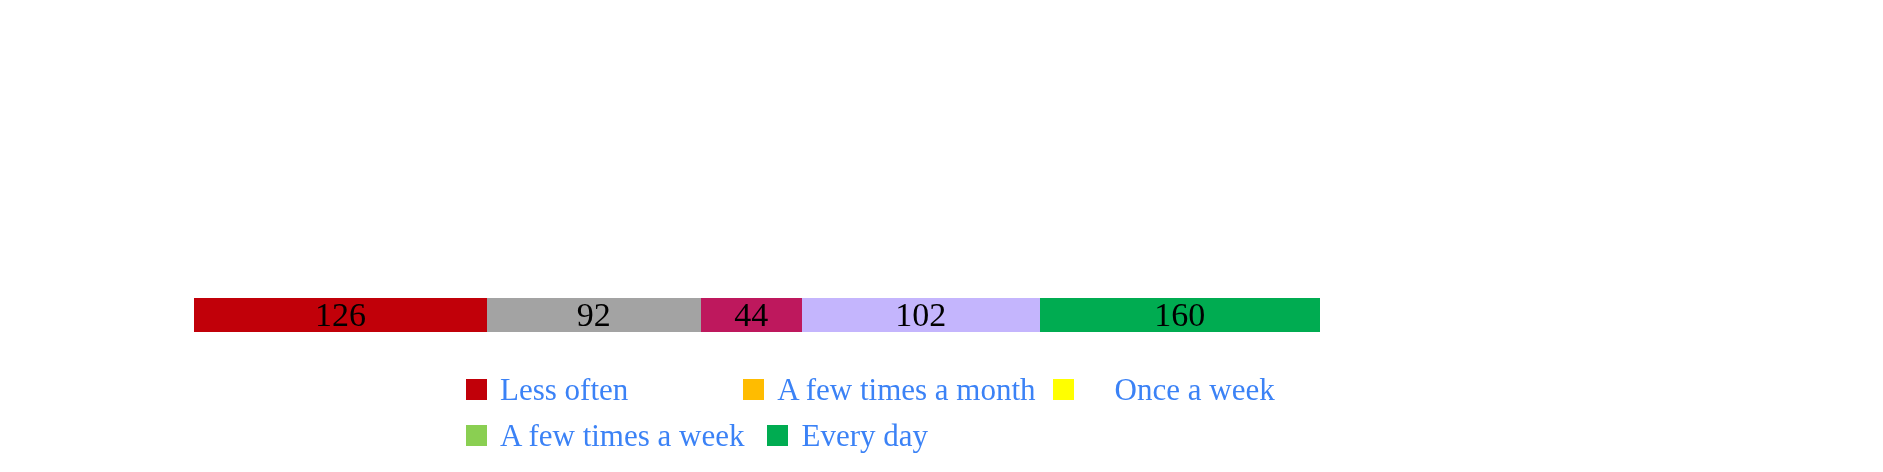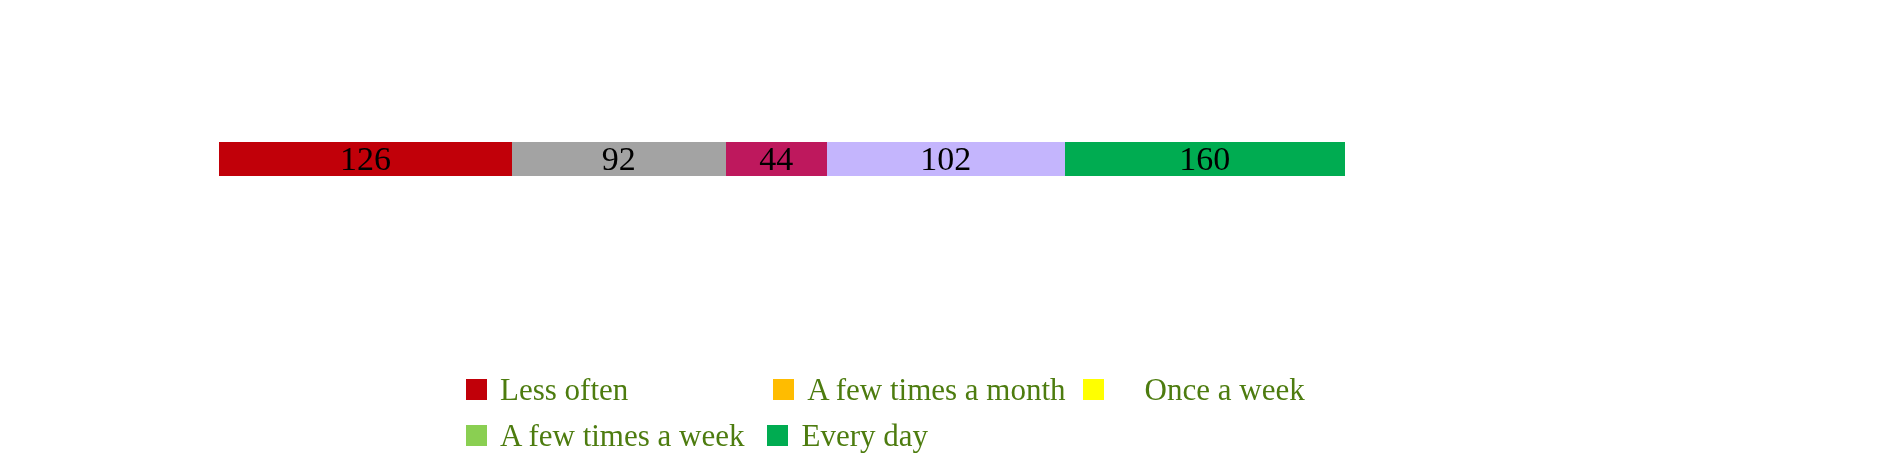--- a/index.html
+++ b/index.html
@@ -15,27 +15,27 @@
     position: relative;
     width: 1883px;
     height: 472px;
     background: #ffffff;
     overflow: hidden;
   }
 
   
   #stacked-bar {
     position: absolute;
-    left: 219px;
+    left: 194px;
     top: 142px;
     width: 1126px;
     height: 190px;
     display: flex;
     flex-direction: row;
-    align-items: flex-start;
+    align-items: flex-end;
   }
   .bar-segment {
     position: relative;
     display: flex;
     align-items: center;
     justify-content: center;
     box-sizing: border-box;
   }
   .bar-value {
     font-family: "Liberation Serif", "DejaVu Serif", serif;
@@ -69,21 +69,21 @@
   .legend-swatch {
     width: 21px;
     height: 21px;
     flex: 0 0 auto;
     display: block;
   }
   .legend-label {
     font-family: "Liberation Serif", "DejaVu Serif", serif;
     font-size: 31px;
     line-height: 1;
-    color: #4d7c0f;
+    color: #3b82f6;
     margin-left: 13px;
     white-space: nowrap;
   }
 </style>
 </head>
 <body>
 
 <div id="chart-root">
 
   <div id="stacked-bar">
@@ -103,21 +103,21 @@
         <span class="bar-value">160</span>
       </div>
     </div>
 
   <div id="legend">
       <div class="legend-row">
         <div class="legend-entry" style="margin-right: 115px;">
           <span class="legend-swatch" style="background: rgb(193, 0, 9);"></span>
           <span class="legend-label">Less often</span>
         </div>
-        <div class="legend-entry" style="margin-right: 17px; margin-left: 30px;">
+        <div class="legend-entry" style="margin-right: 17px;">
           <span class="legend-swatch" style="background: rgb(255, 188, 0);"></span>
           <span class="legend-label">A few times a month</span>
         </div>
         <div class="legend-entry" style="margin-right: 0px; gap: 28px;">
           <span class="legend-swatch" style="background: rgb(255, 255, 0);"></span>
           <span class="legend-label">Once a week</span>
         </div>
       </div>
       <div class="legend-row">
         <div class="legend-entry" style="margin-right: 23px;">

